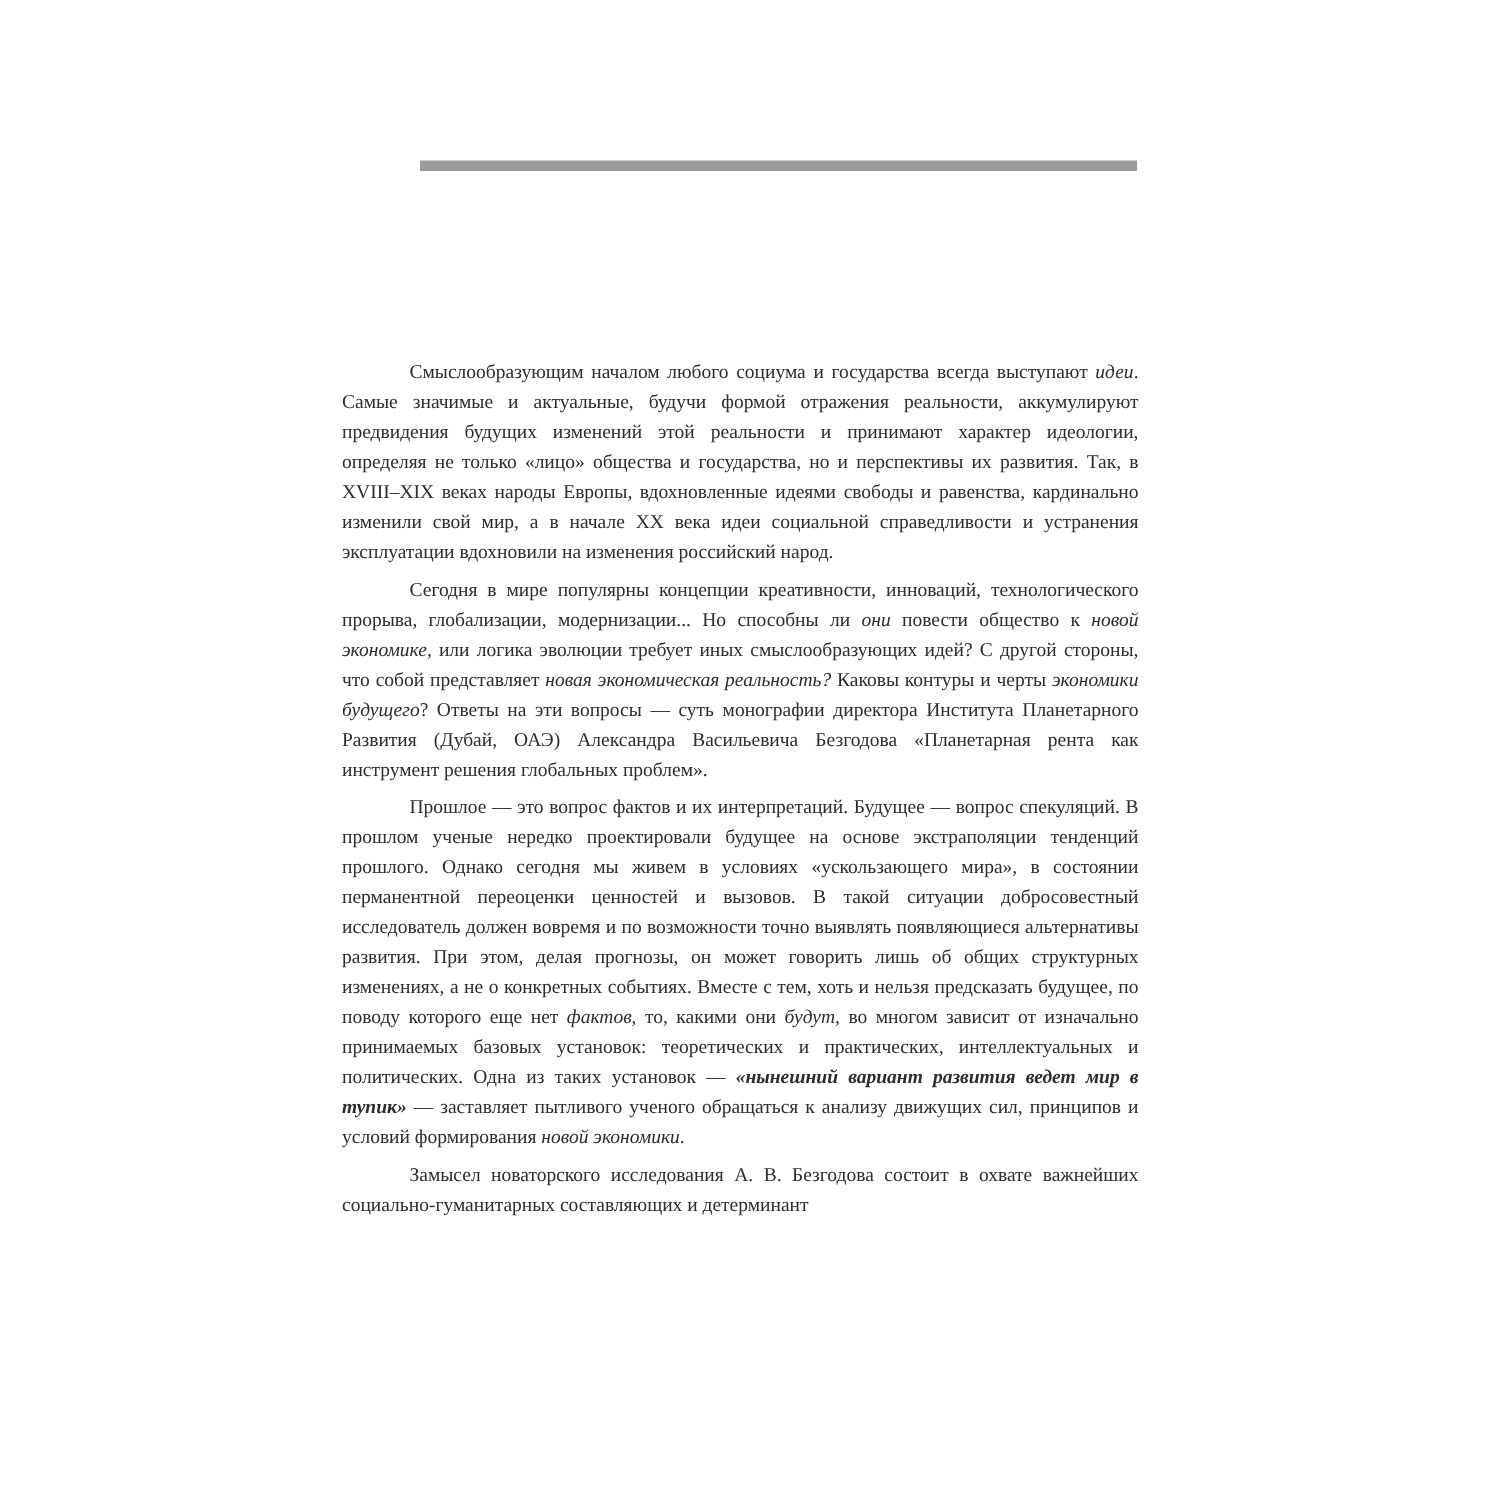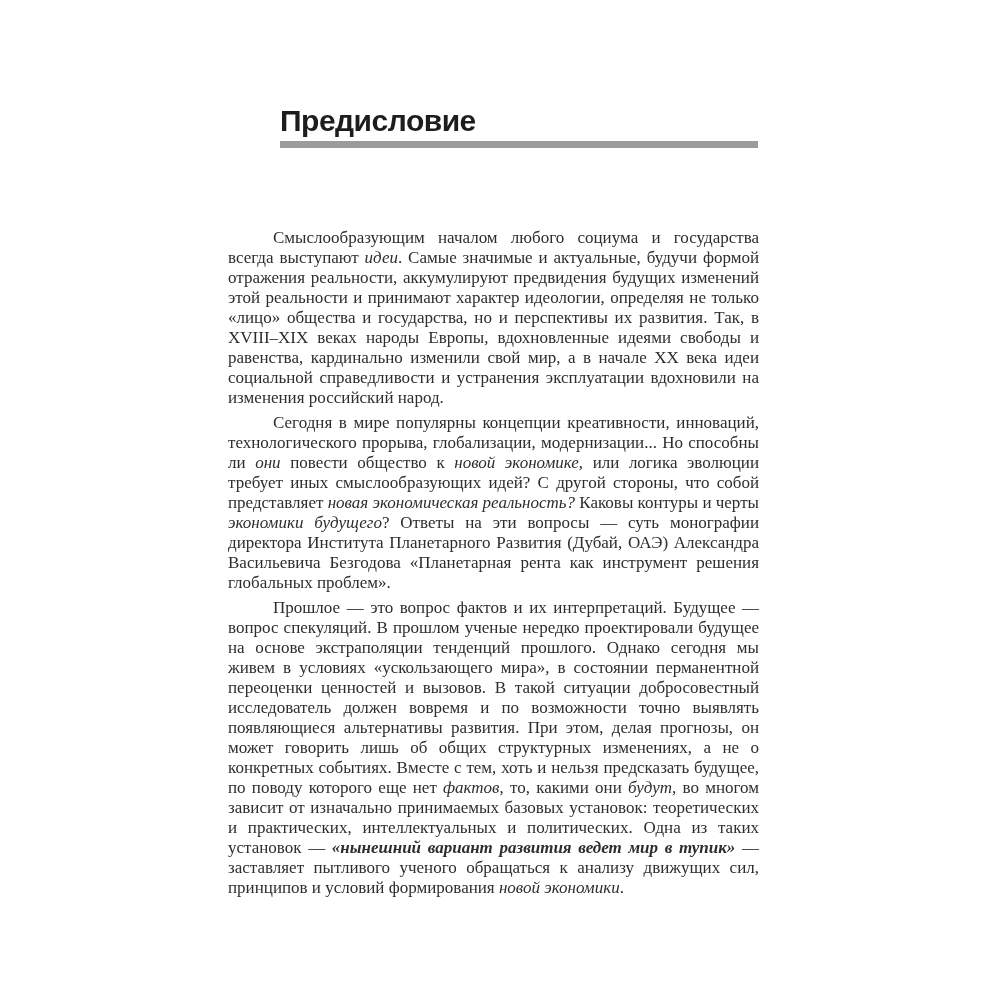--- a/index.html
+++ b/index.html
@@ -27,44 +27,44 @@
     color: #1d1d1b;
   }
   .title-rule {
     margin-top: 3px;
     width: 478px;
     height: 7px;
   }
   .body-text {
     position: absolute;
     left: 228px;
-    top: 228px;
+    top: 238px;
     width: 531px;
     font-family: "Liberation Serif", serif;
-    font-size: 17px;
+    font-size: 13px;
     line-height: 20px;
     text-align: justify;
     hyphens: auto;
   }
   .body-text p {
     text-indent: 45px;
     margin: 0 0 5px 0;
   }
   .run-i  { font-style: italic; }
   .run-bi { font-style: italic; font-weight: 700; font-family: Liberation Serif, serif; }
 </style>
 </head>
 <body>
 
 <div class="page">
 
   <div class="heading">
-    <h1 class="chapter-title" style="color: rgb(29, 29, 27);">Предисловие</h1>
     <div class="title-rule" style="background: rgb(155, 155, 155);"></div>
   </div>
 
   <div class="body-text" style="color: rgb(46, 45, 44);">
     <p><span>Смыслообразующим началом любого социума и государства всегда выступают </span><span class="run-i">идеи</span><span>. Самые значимые и актуальные, будучи формой отражения реальности, аккумулируют предвидения будущих изменений этой реальности и принимают характер идеологии, определяя не только «лицо» общества и государства, но и перспективы их развития. Так, в XVIII–XIX веках народы Европы, вдохновленные идеями свободы и равенства, кардинально изменили свой мир, а в начале XX века идеи социальной справедливости и устранения эксплуатации вдохновили на изменения российский народ.</span></p>
     <p><span>Сегодня в мире популярны концепции креативности, инноваций, технологического прорыва, глобализации, модернизации... Но способны ли </span><span class="run-i">они</span><span> повести общество к </span><span class="run-i">новой экономике</span><span>, или логика эволюции требует иных смыслообразующих идей? С другой стороны, что собой представляет </span><span class="run-i">новая экономическая реальность?</span><span> Каковы контуры и черты </span><span class="run-i">экономики будущего</span><span>? Ответы на эти вопросы — суть монографии директора Института Планетарного Развития (Дубай, ОАЭ) Александра Васильевича Безгодова «Планетарная рента как инструмент решения глобальных проблем».</span></p>
     <p><span>Прошлое — это вопрос фактов и их интерпретаций. Будущее — вопрос спекуляций. В прошлом ученые нередко проектировали будущее на основе экстраполяции тенденций прошлого. Однако сегодня мы живем в условиях «ускользающего мира», в состоянии перманентной переоценки ценностей и вызовов. В такой ситуации добросовестный исследователь должен вовремя и по возможности точно выявлять появляющиеся альтернативы развития. При этом, делая прогнозы, он может говорить лишь об общих структурных изменениях, а не о конкретных событиях. Вместе с тем, хоть и нельзя предсказать будущее, по поводу которого еще нет </span><span class="run-i">фактов</span><span>, то, какими они </span><span class="run-i">будут</span><span>, во многом зависит от изначально принимаемых базовых установок: теоретических и практических, интеллектуальных и политических. Одна из таких установок — </span><span class="run-bi">«нынешний вариант развития ведет мир в тупик»</span><span> — заставляет пытливого ученого обращаться к анализу движущих сил, принципов и условий формирования </span><span class="run-i">новой экономики</span><span>.</span></p>
+    <p><span>Замысел новаторского исследования А. В. Безгодова состоит в охвате важнейших социально-гуманитарных составляющих и детерминант</span></p>
   </div>
 
 </div>
 
 </body></html>

